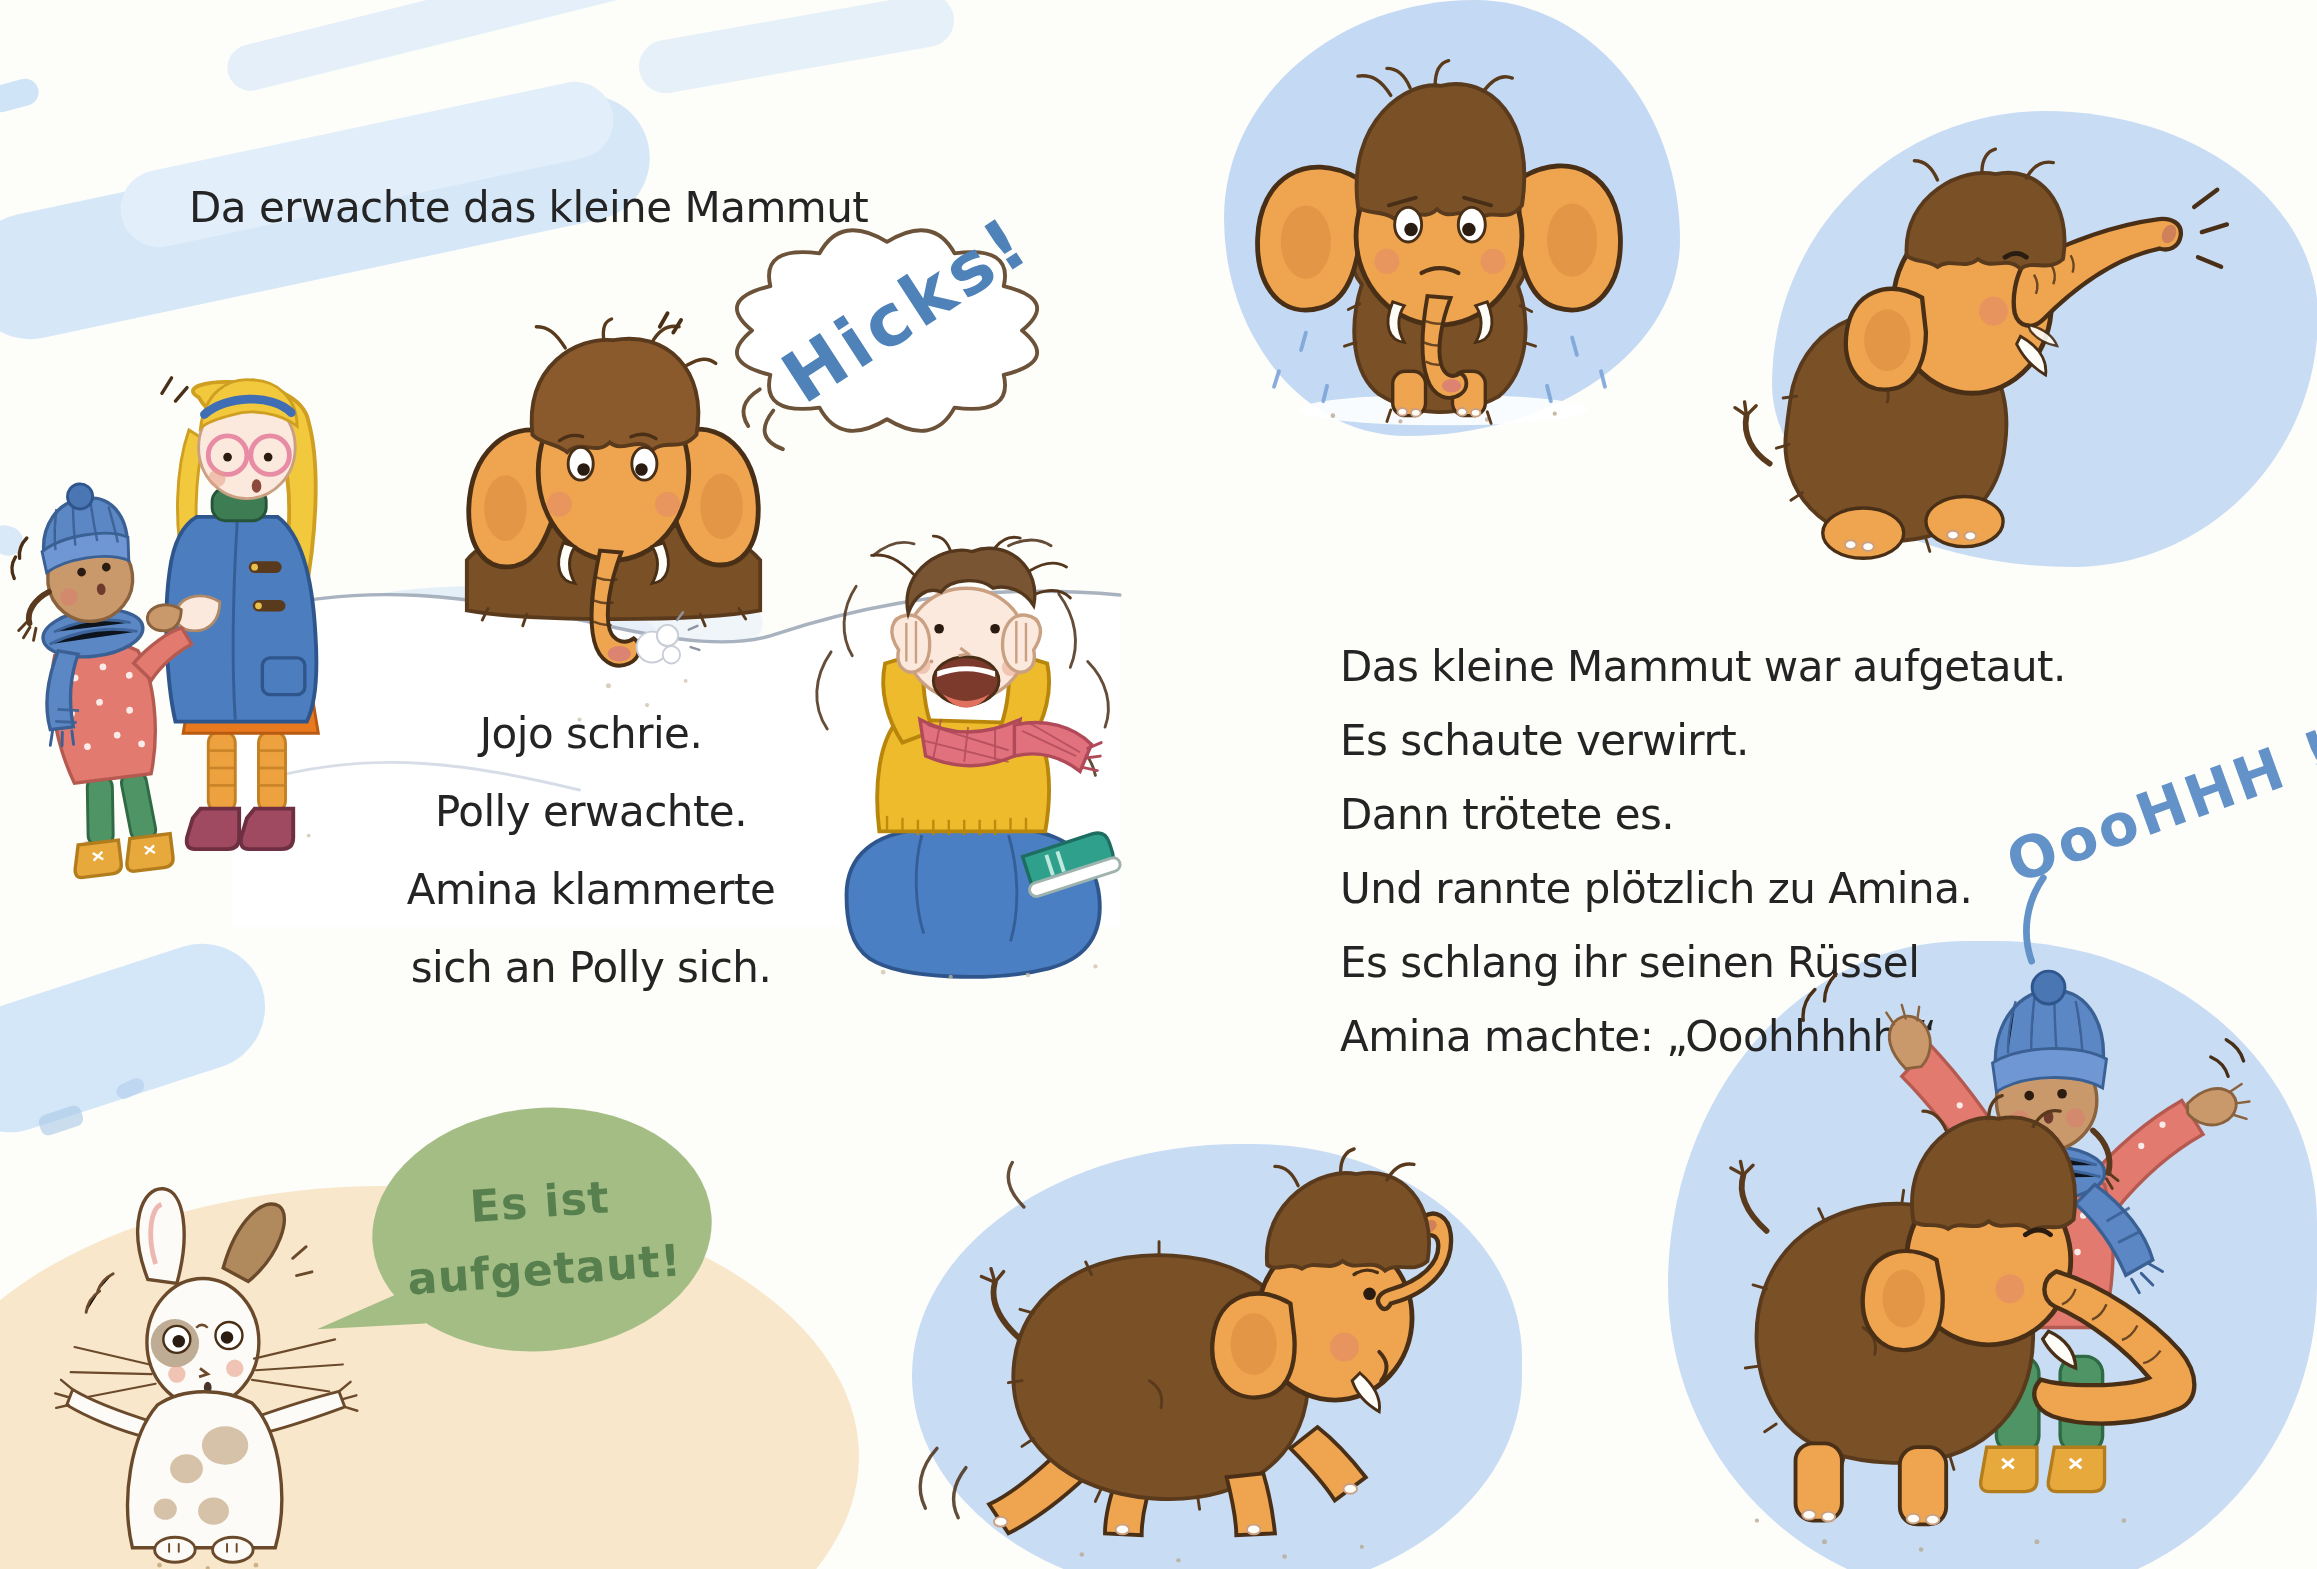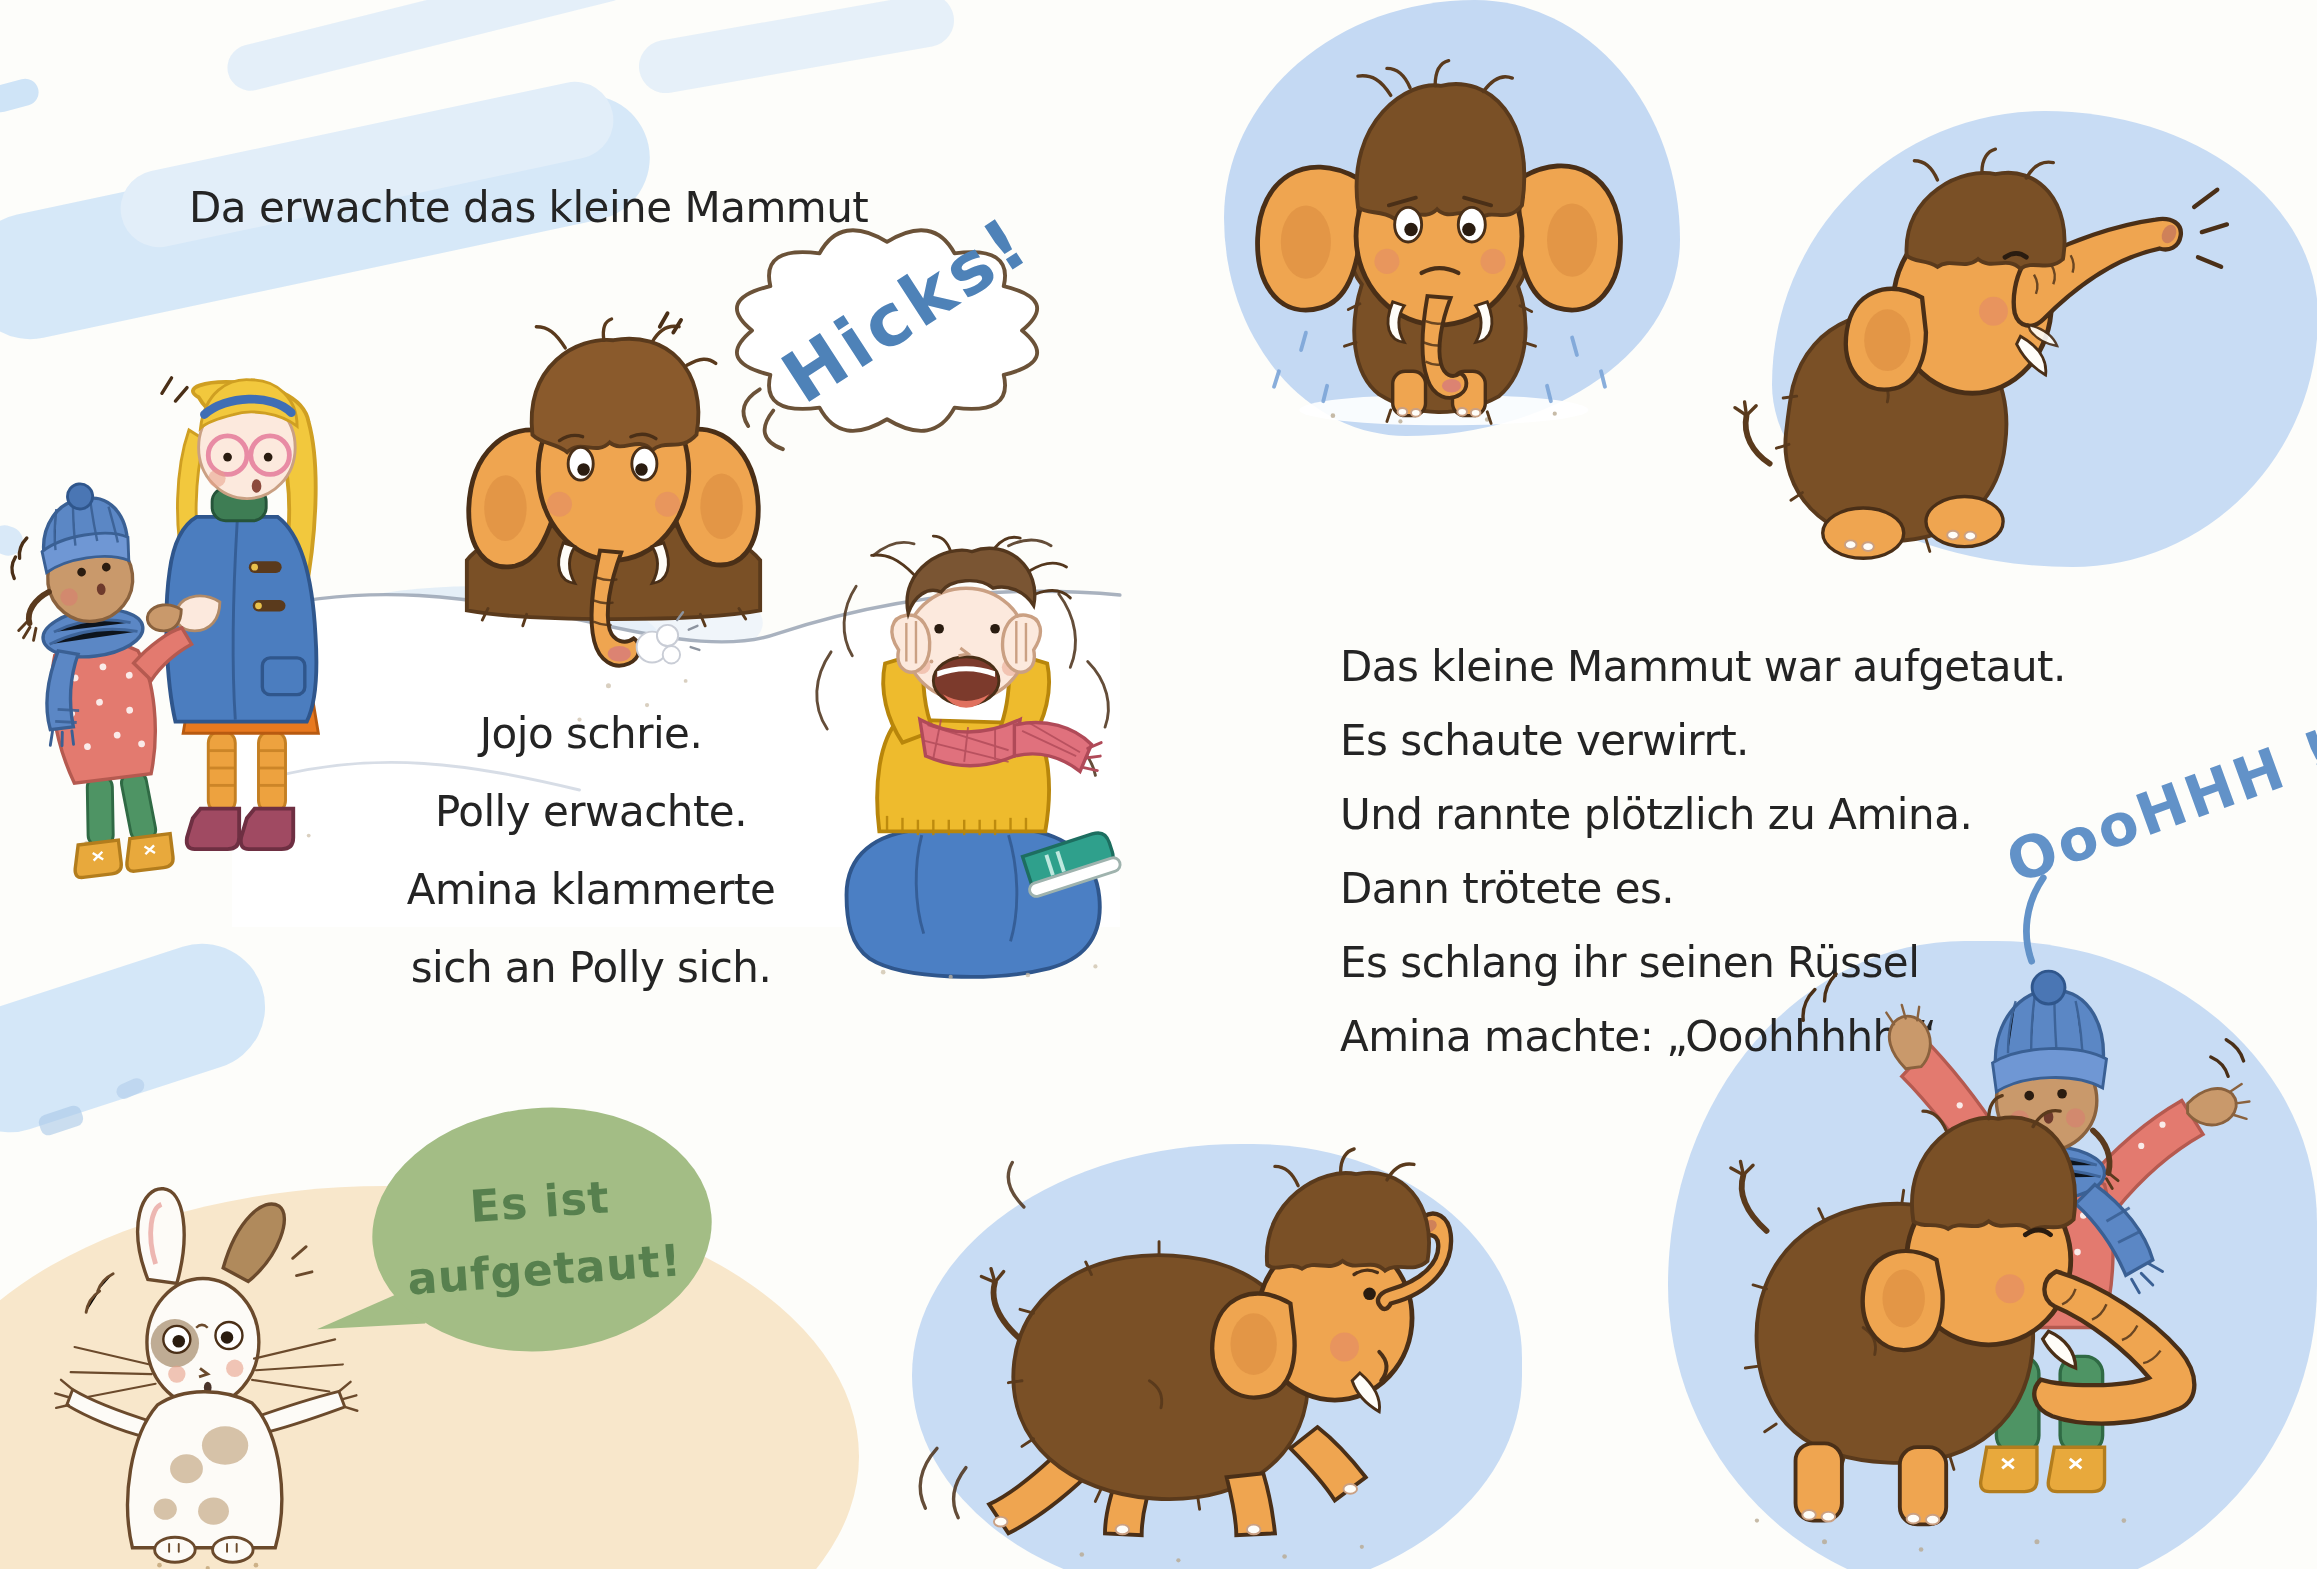--- a/index.html
+++ b/index.html
@@ -94,22 +94,22 @@
   <div class="story narr-left" style="left:398px;top:695px;">
     <div class="ln">Jojo schrie.</div>
     <div class="ln">Polly erwachte.</div>
     <div class="ln">Amina klammerte</div>
     <div class="ln">sich an Polly sich.</div>
   </div>
 
   <div class="story narr-right" style="left:1340px;top:630px;">
     <div class="ln">Das kleine Mammut war aufgetaut.</div>
     <div class="ln">Es schaute verwirrt.</div>
+    <div class="ln">Dann trötete es.</div>
     <div class="ln">Und rannte plötzlich zu Amina.</div>
-    <div class="ln">Dann trötete es.</div>
     <div class="ln">Es schlang ihr seinen Rüssel</div>
     <div class="ln">Amina machte: „Ooohhhhh!“</div>
   </div>
 
   <div class="exclaim" style="left:1999px;top:772px;">OooHHH !</div>
   <svg class="abs" style="left:2016px;top:874px;" width="39" height="92" viewBox="0 0 40 95">
     <path d="M28,4 C10,30 6,62 16,90" fill="none" stroke="#6292c8" stroke-width="7" stroke-linecap="round"></path>
   </svg>
 
   <svg class="abs" style="left:459px;top:319px;" width="309" height="357" viewBox="0 0 320 370" aria-label="Kleines Mammut erwacht im Schnee">

